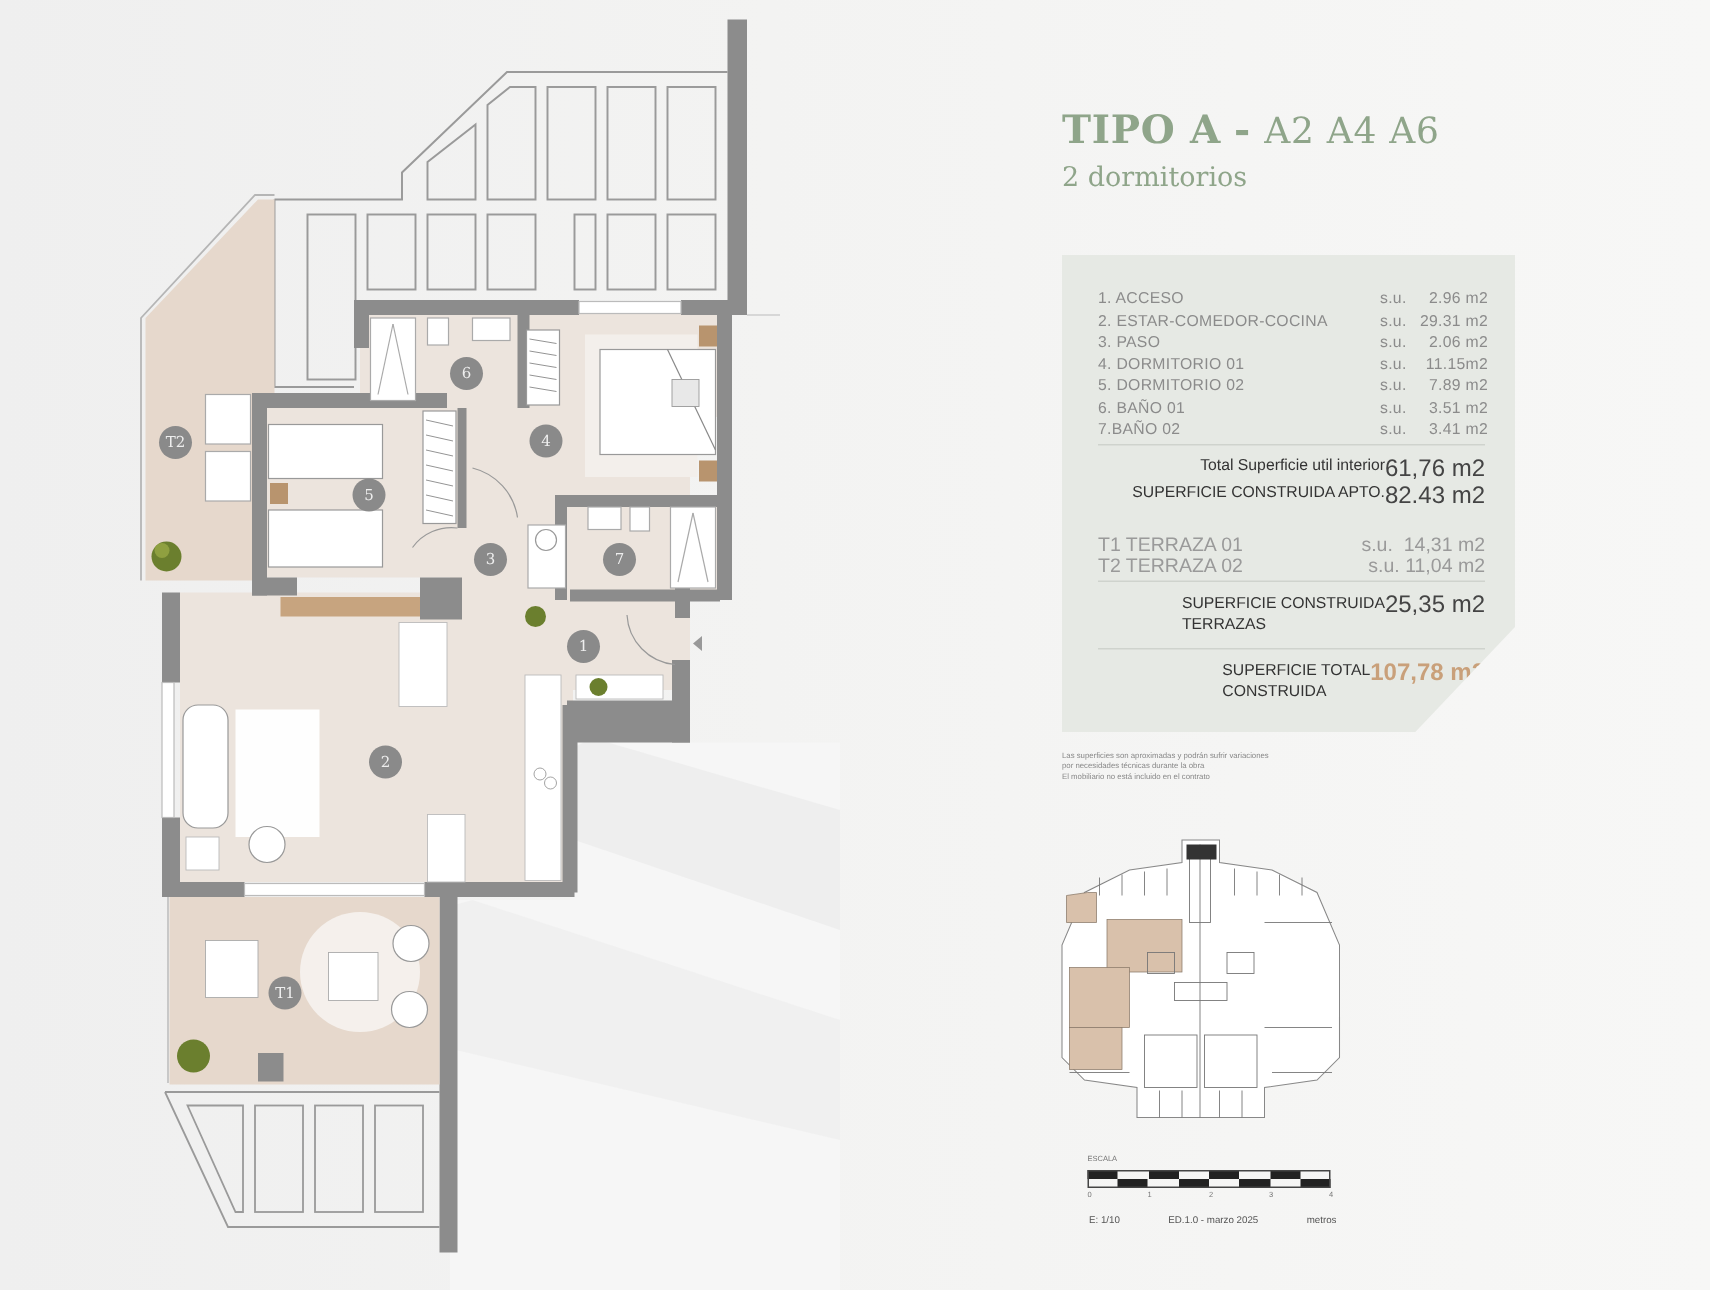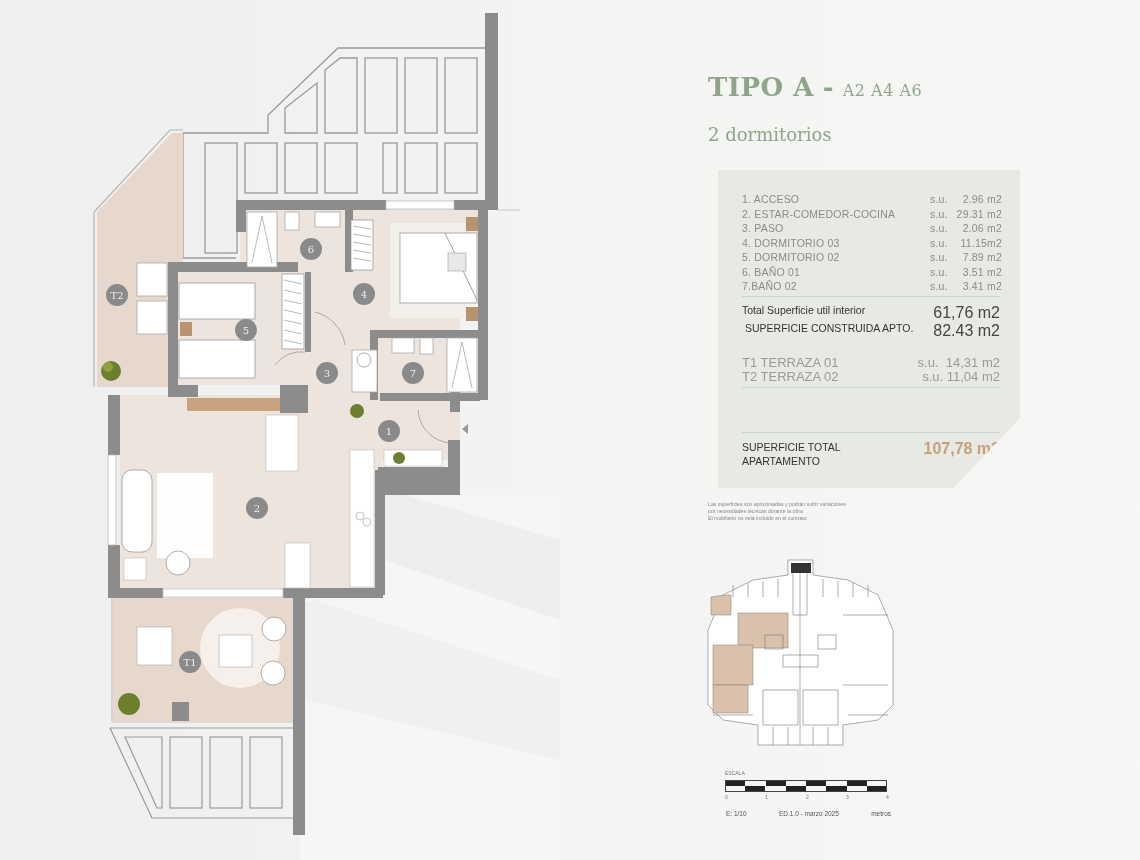--- a/index.html
+++ b/index.html
@@ -25,44 +25,43 @@
   }
 
   
   .title-block { position: absolute; left: 708px; top: 72px; }
   .title-line {
     font-family: "DejaVu Serif", serif;
     font-size: 26px; color: #8fa58a; letter-spacing: 0.5px;
     white-space: nowrap;
   }
   .title-line .strong { font-weight: bold; text-align: right; }
-  .title-line .units { font-weight: normal; font-size: 16px; }
+  .title-line .units { font-weight: normal; font-size: 24px; }
   .subtitle {
     font-family: "DejaVu Serif", serif;
-    font-size: 18px; color: #8fa58a; margin-top: 22px;
+    font-size: 18px; color: #8fa58a; margin-top: 6px;
   }
 
   
   .info-box {
     position: absolute; left: 708px; top: 170px; width: 302px; height: 318px;
     background: #e6e9e4;
     clip-path: polygon(0 0, 100% 0, 100% 78%, 78% 100%, 0 100%);
-    margin-left: 10px;
   }
   .rooms { position: absolute; left: 24px; top: 22px; width: 260px; }
   .room-row {
     display: flex; justify-content: space-between;
     font-size: 10.5px; color: #8b8b8b; line-height: 14.5px;
     letter-spacing: 0.2px;
   }
   .room-row .val { width: 72px; display: flex; justify-content: space-between; }
   .sep { position: absolute; left: 24px; width: 258px; height: 1px; background: #cfd3cd; }
   .sum-row {
     position: absolute; left: 24px; width: 258px;
-    display: flex; justify-content: space-between;
+    display: flex; justify-content: flex-end;
     font-size: 10.5px; color: #333;
   }
   .sum-row .v { font-size: 16px; color: #444; }
   .sum-row.total .v { color: #c9a07a; font-weight: bold; }
   .terr-row {
     position: absolute; left: 24px; width: 258px;
     display: flex; justify-content: space-between;
     font-size: 13px; color: #9a9a9a;
   }
 
@@ -310,21 +309,21 @@
           </span>
         </div>
       <div class="room-row">
           <span>3. PASO</span>
           <span class="val">
             <span>s.u.</span>
             <span>2.06 m2</span>
           </span>
         </div>
       <div class="room-row">
-          <span>4. DORMITORIO 03</span>
+          <span>4. DORMITORIO 01</span>
           <span class="val">
             <span>s.u.</span>
             <span>11.15m2</span>
           </span>
         </div>
       <div class="room-row">
           <span>5. DORMITORIO 02</span>
           <span class="val">
             <span>s.u.</span>
             <span>7.89 m2</span>
@@ -361,25 +360,29 @@
       <span>T1 TERRAZA 01</span>
       <span><span>s.u.</span>&nbsp;&nbsp;<span>14,31 m2</span></span>
     </div>
     <div class="terr-row" style="top:199px;">
       <span>T2 TERRAZA 02</span>
       <span><span>s.u.</span>&nbsp;<span>11,04 m2</span></span>
     </div>
 
     <div class="sep" style="top:217px;"></div>
 
+    <div class="sum-row" style="top:225px;">
+      <span style="line-height:14px;"><span>SUPERFICIE CONSTRUIDA</span><br><span>TERRAZAS</span></span>
+      <span class="v">25,35 m2</span>
+    </div>
 
     <div class="sep" style="top:262px;"></div>
 
     <div class="sum-row total" style="top:270px;">
-      <span style="line-height:14px;"><span>SUPERFICIE TOTAL</span><br><span>APARTAMENTO</span></span>
+      <span style="line-height:14px;"><span>SUPERFICIE TOTAL</span><br><span>CONSTRUIDA</span></span>
       <span class="v">107,78 m2</span>
     </div>
   </div>
 
   <div class="disclaimer">
     <div>Las superficies son aproximadas y podrán sufrir variaciones</div>
     <div>por necesidades técnicas durante la obra</div>
     <div>El mobiliario no está incluido en el contrato</div>
   </div>
 

